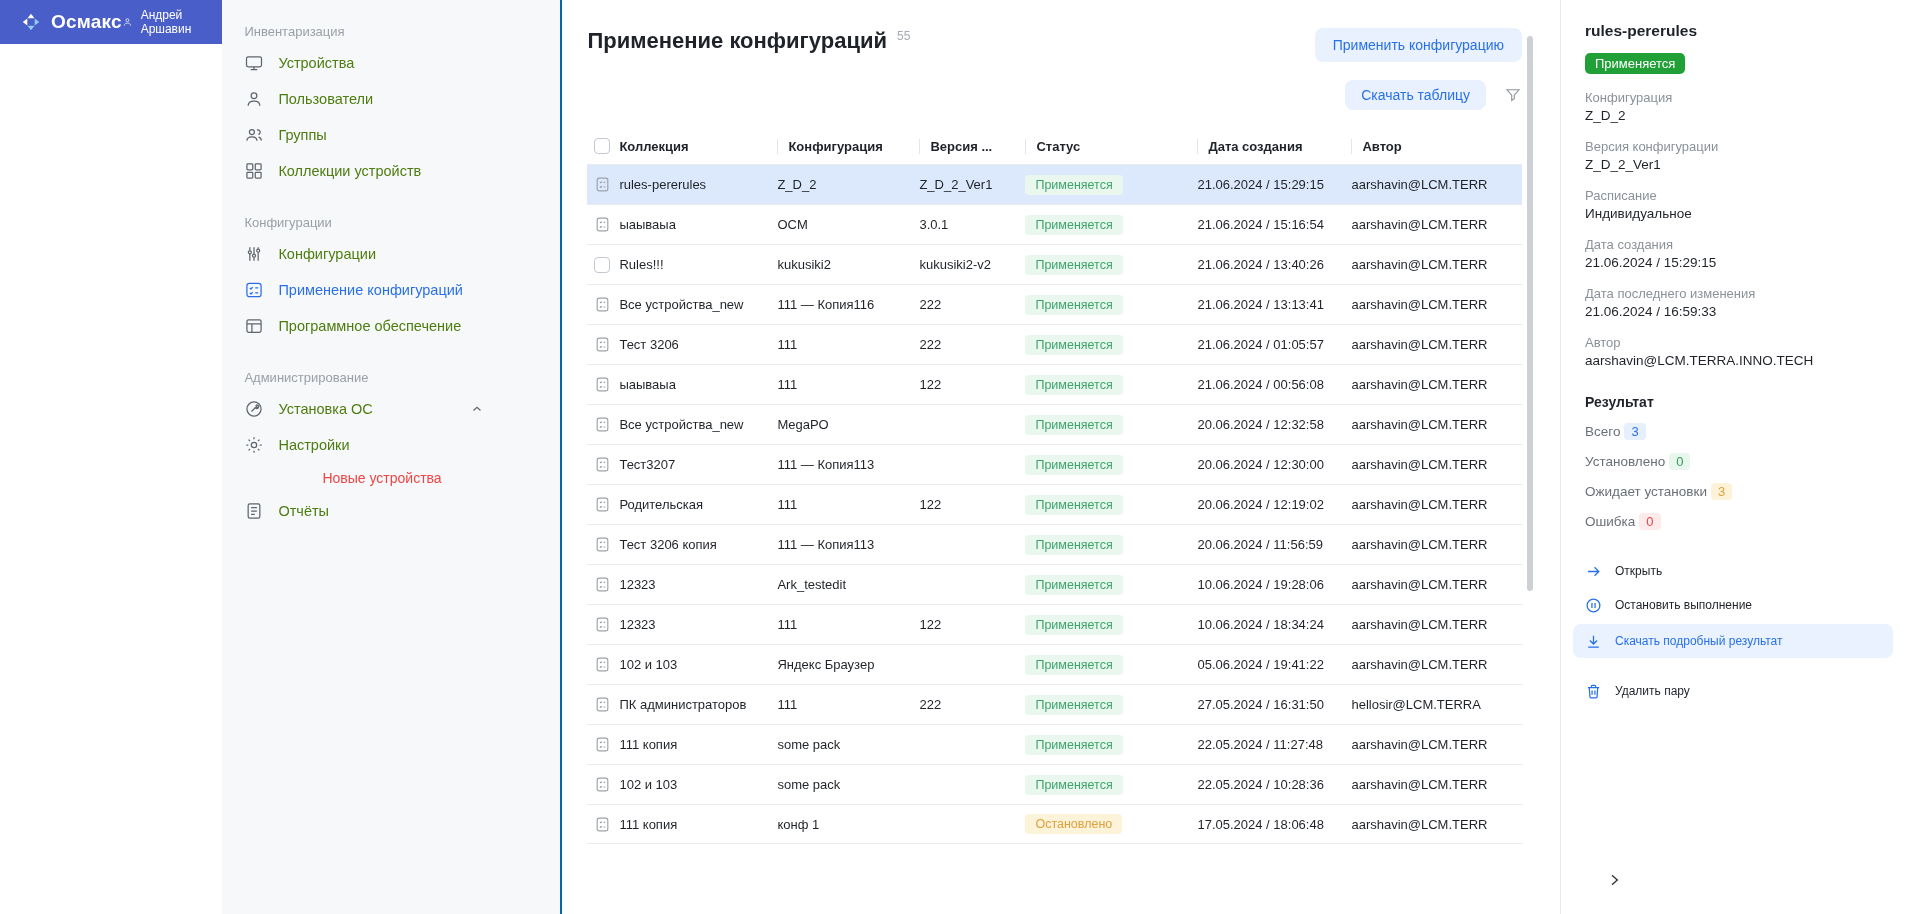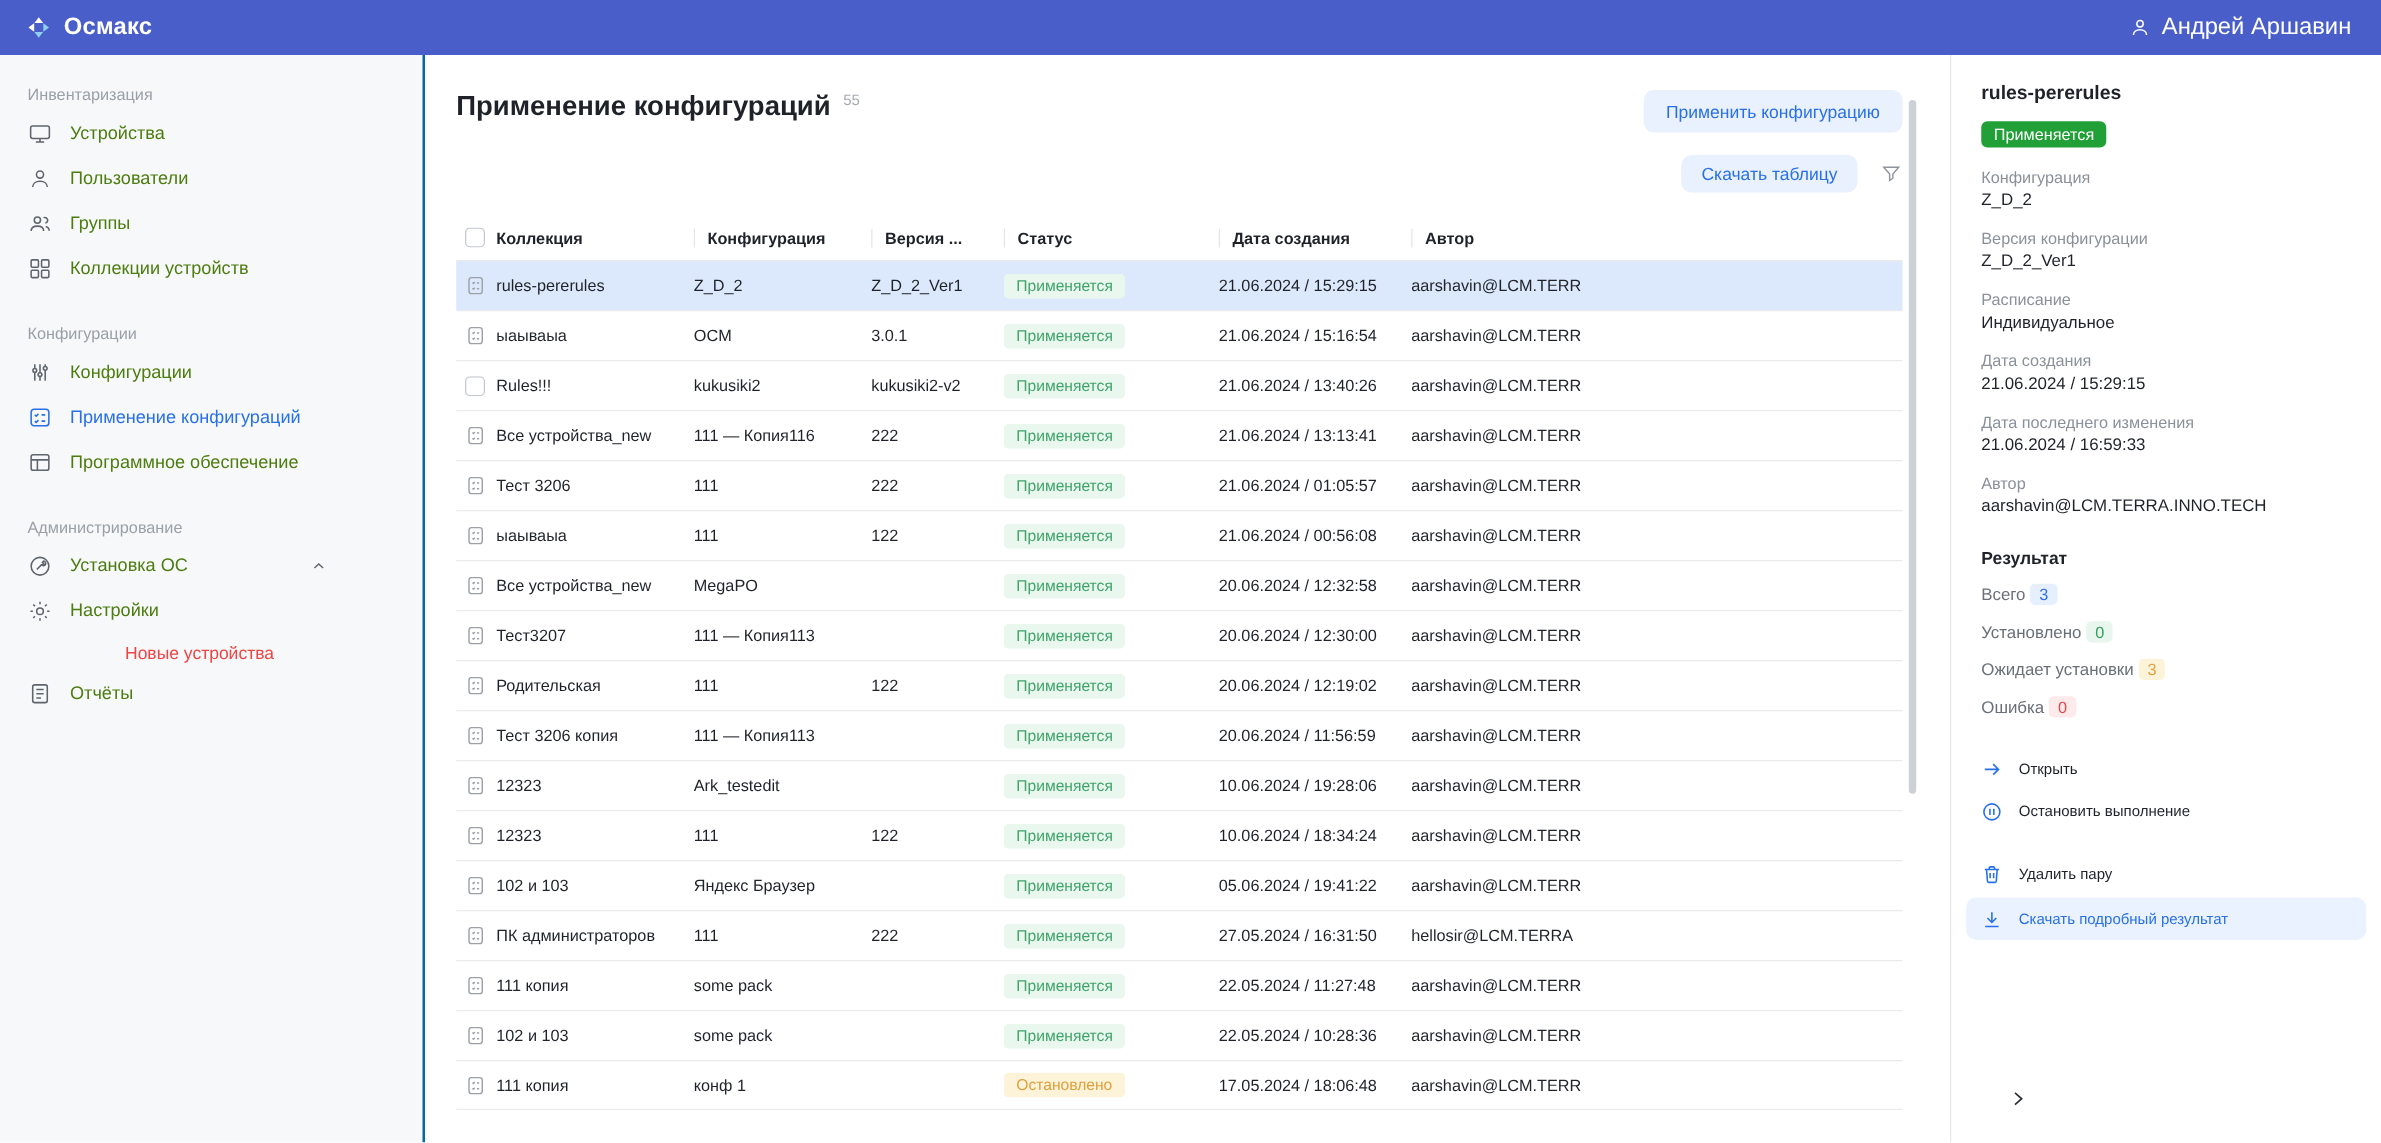--- a/index.html
+++ b/index.html
@@ -1,24 +1,24 @@
 <!DOCTYPE html>
 <html><head>
 <meta charset="utf-8">
 <style>
   * { margin:0; padding:0; box-sizing:border-box; }
   html,body { width:1905px; height:914px; overflow:hidden; }
   body { font-family:"Liberation Sans", sans-serif; background:#fff; color:#1f2329; }
-  .page { width:1905px; height:914px; display:flex; flex-direction:column; }
+  .page { width:1905px; height:914px; display:flex; flex-direction:row; }
 
   
   .app-header { height:44px; background:#4a5ec9; display:flex; align-items:center; justify-content:space-between; padding:0 24px 0 20px; flex:0 0 44px; }
   .logo { display:flex; align-items:center; gap:9px; }
   .logo-text { color:#fff; font-size:19px; font-weight:700; letter-spacing:.2px; }
-  .user-menu { display:flex; align-items:center; gap:8px; color:#fff; font-size:19px; cursor:pointer; }
+  .user-menu { display:flex; align-items:center; gap:8px; color:#fff; font-size:12px; cursor:pointer; }
 
   
   .body-row { flex:1; display:flex; min-height:0; }
 
   
   .sidebar { width:340px; flex:0 0 340px; background:#f7f8fa; border-right:2px solid #0369a1; padding-top:8px; overflow:hidden; }
   .sec-label { color:#9aa0a8; font-size:13px; margin:16px 0 6px 22px; }
   .nav-item { display:flex; align-items:center; gap:14px; height:36px; padding:0 18px 0 22px; font-size:14.5px; color:#4d7c0f; cursor:pointer; }
   .nav-item svg { color:#5f656d; flex:0 0 auto; }
   .nav-item.active { color:#2970e8; }
@@ -528,32 +528,32 @@
             </svg>
           <span>Открыть</span>
         </div>
         <div class="action">
           <svg width="17" height="17" viewBox="0 0 24 24" fill="none" stroke="currentColor" stroke-width="1.8">
               <circle cx="12" cy="12" r="9"></circle>
               <path d="M9.8 8.5v7M14.2 8.5v7"></path>
             </svg>
           <span>Остановить выполнение</span>
         </div>
+        <div class="action hl">
+          <svg width="17" height="17" viewBox="0 0 24 24" fill="none" stroke="currentColor" stroke-width="1.8">
+              <path d="M12 4v11M7 10.5l5 5 5-5M4.5 20h15"></path>
+            </svg>
+          <span>Скачать подробный результат</span>
+        </div>
         <div class="action gap">
           <svg width="17" height="17" viewBox="0 0 24 24" fill="none" stroke="currentColor" stroke-width="1.8">
               <path d="M4 6.5h16M9 6.5V4.8A1.3 1.3 0 0 1 10.3 3.5h3.4A1.3 1.3 0 0 1 15 4.8v1.7M6 6.5l1 13A1.5 1.5 0 0 0 8.5 21h7a1.5 1.5 0 0 0 1.5-1.5l1-13M10 10.5v6M14 10.5v6"></path>
             </svg>
           <span style="color:#1f2329;">Удалить пару</span>
         </div>
-        <div class="action hl">
-          <svg width="17" height="17" viewBox="0 0 24 24" fill="none" stroke="currentColor" stroke-width="1.8">
-              <path d="M12 4v11M7 10.5l5 5 5-5M4.5 20h15"></path>
-            </svg>
-          <span>Скачать подробный результат</span>
-        </div>
       </div>
 
       <div class="panel-collapse">
         <svg width="16" height="16" viewBox="0 0 24 24" fill="none" stroke="currentColor" stroke-width="2">
             <path d="M9 5l8 7-8 7"></path>
           </svg>
       </div>
     </aside>
 
   </div>

